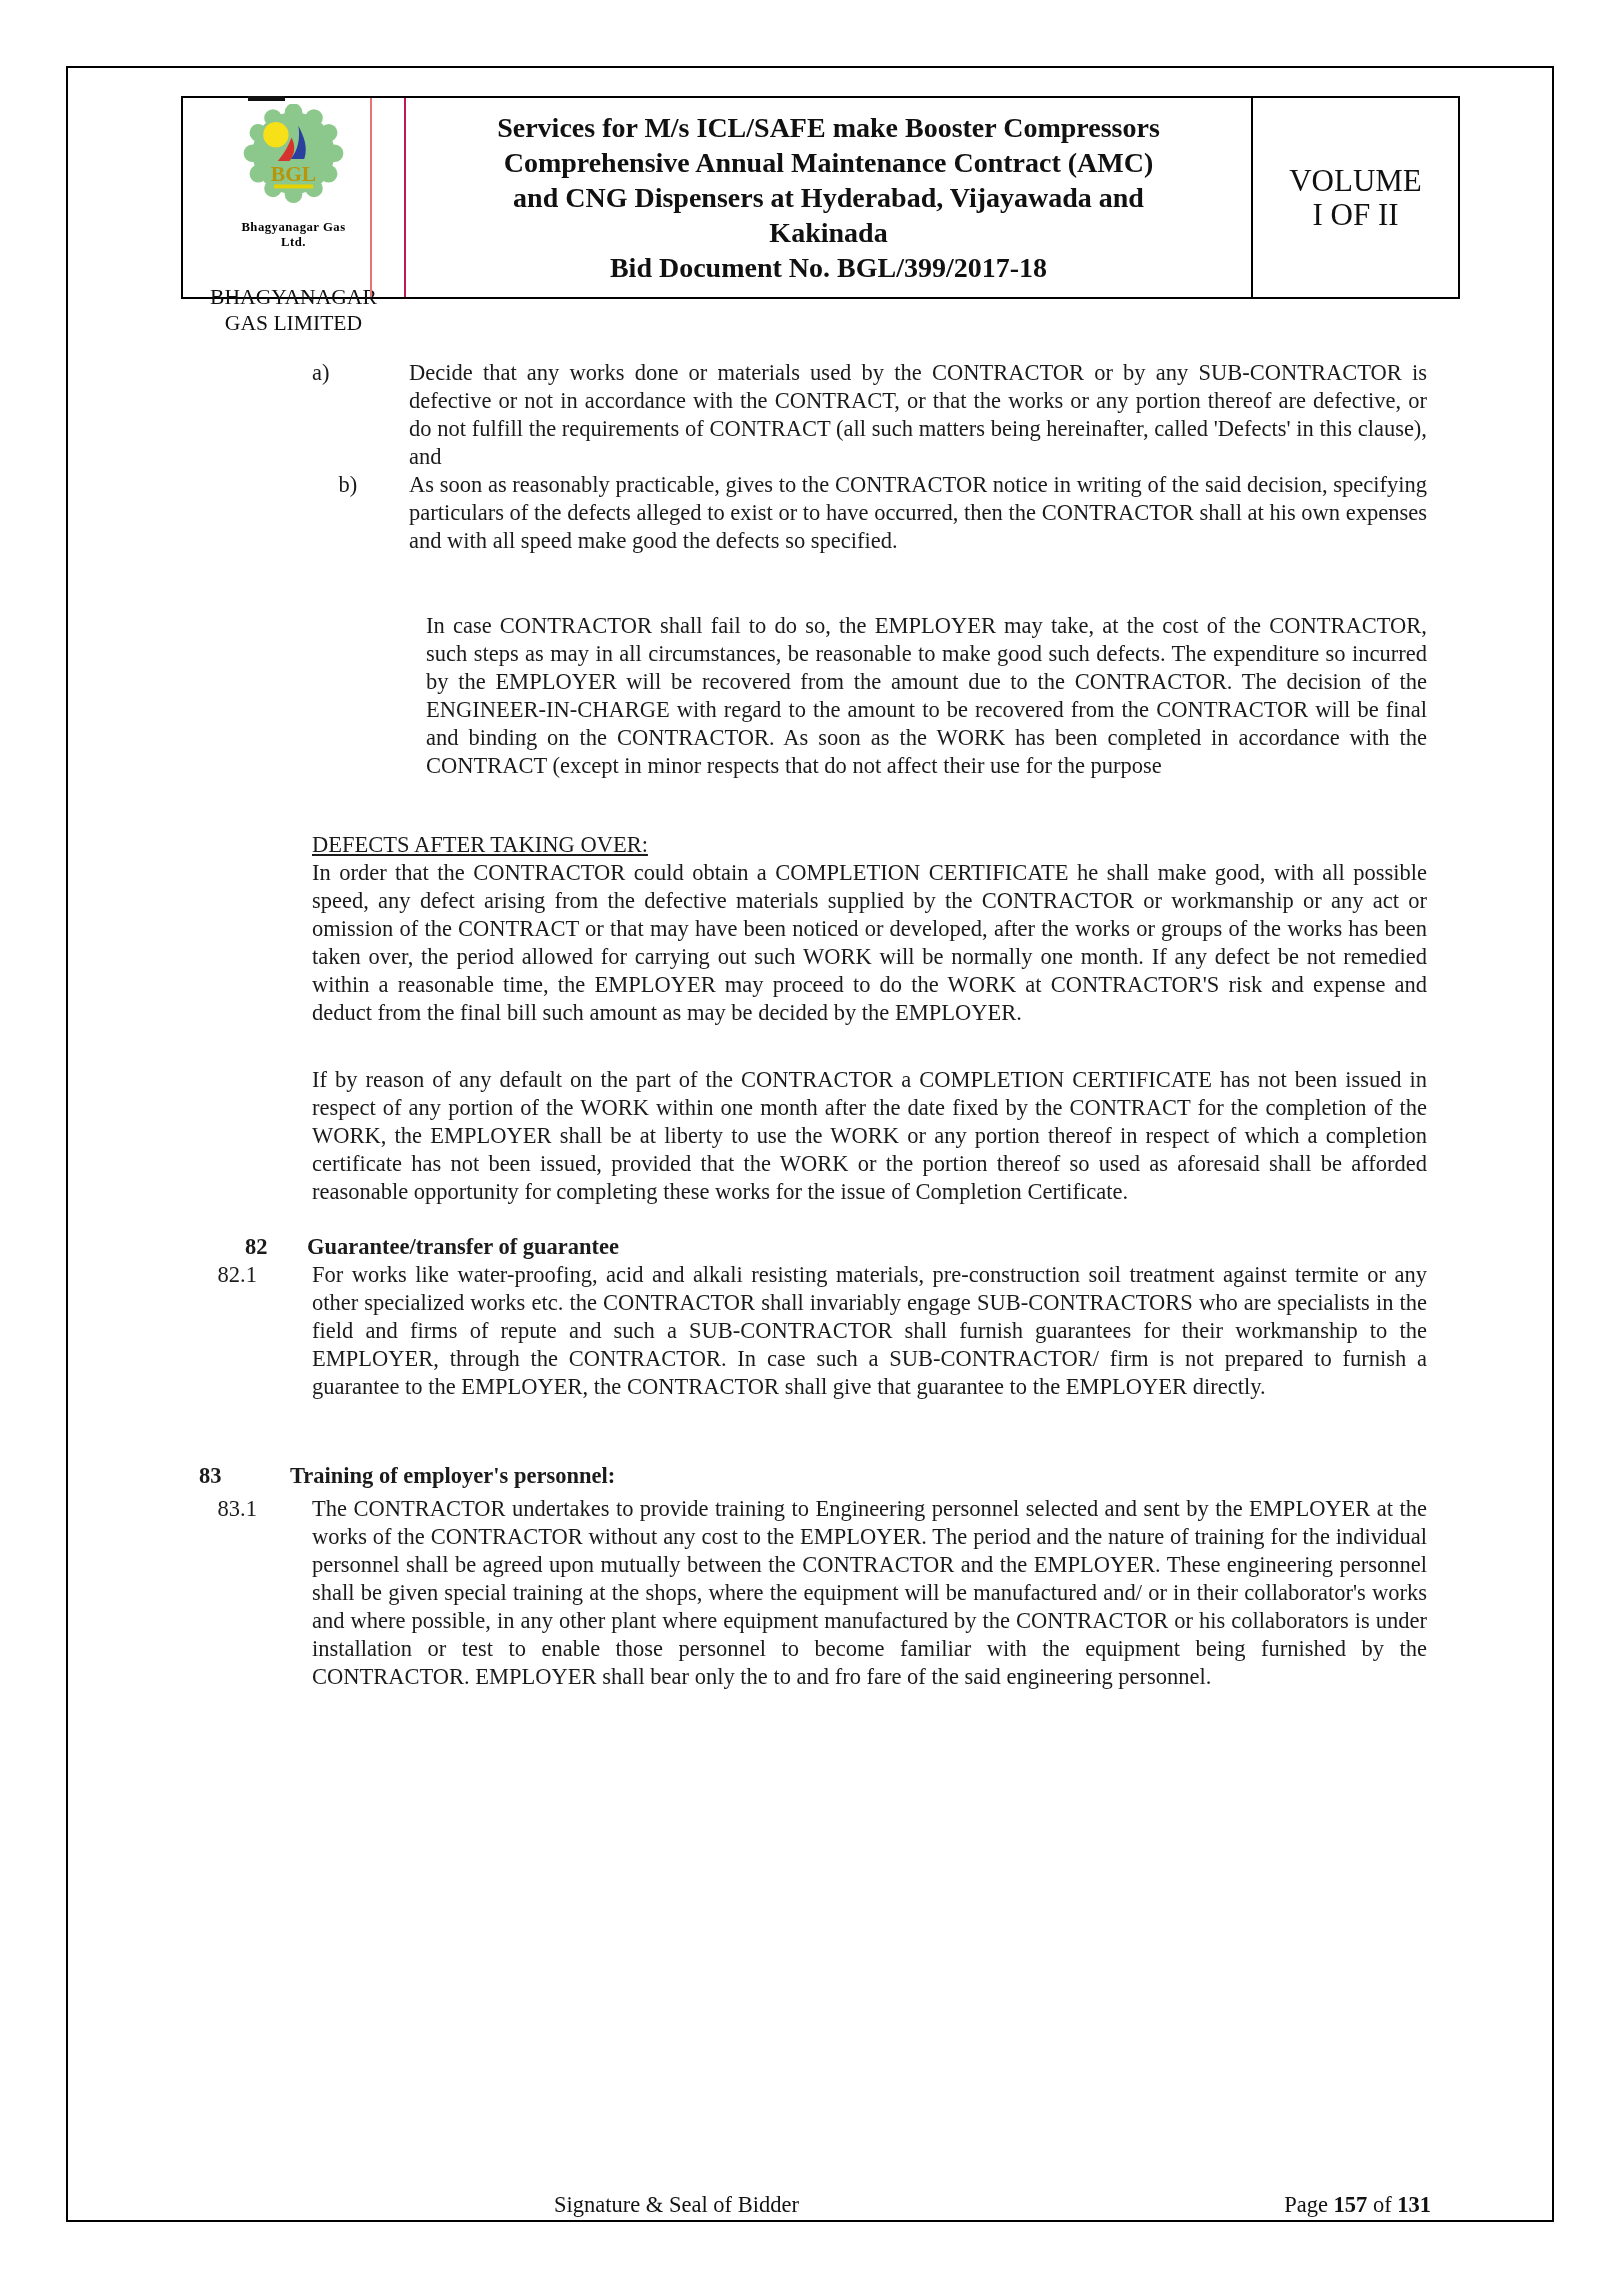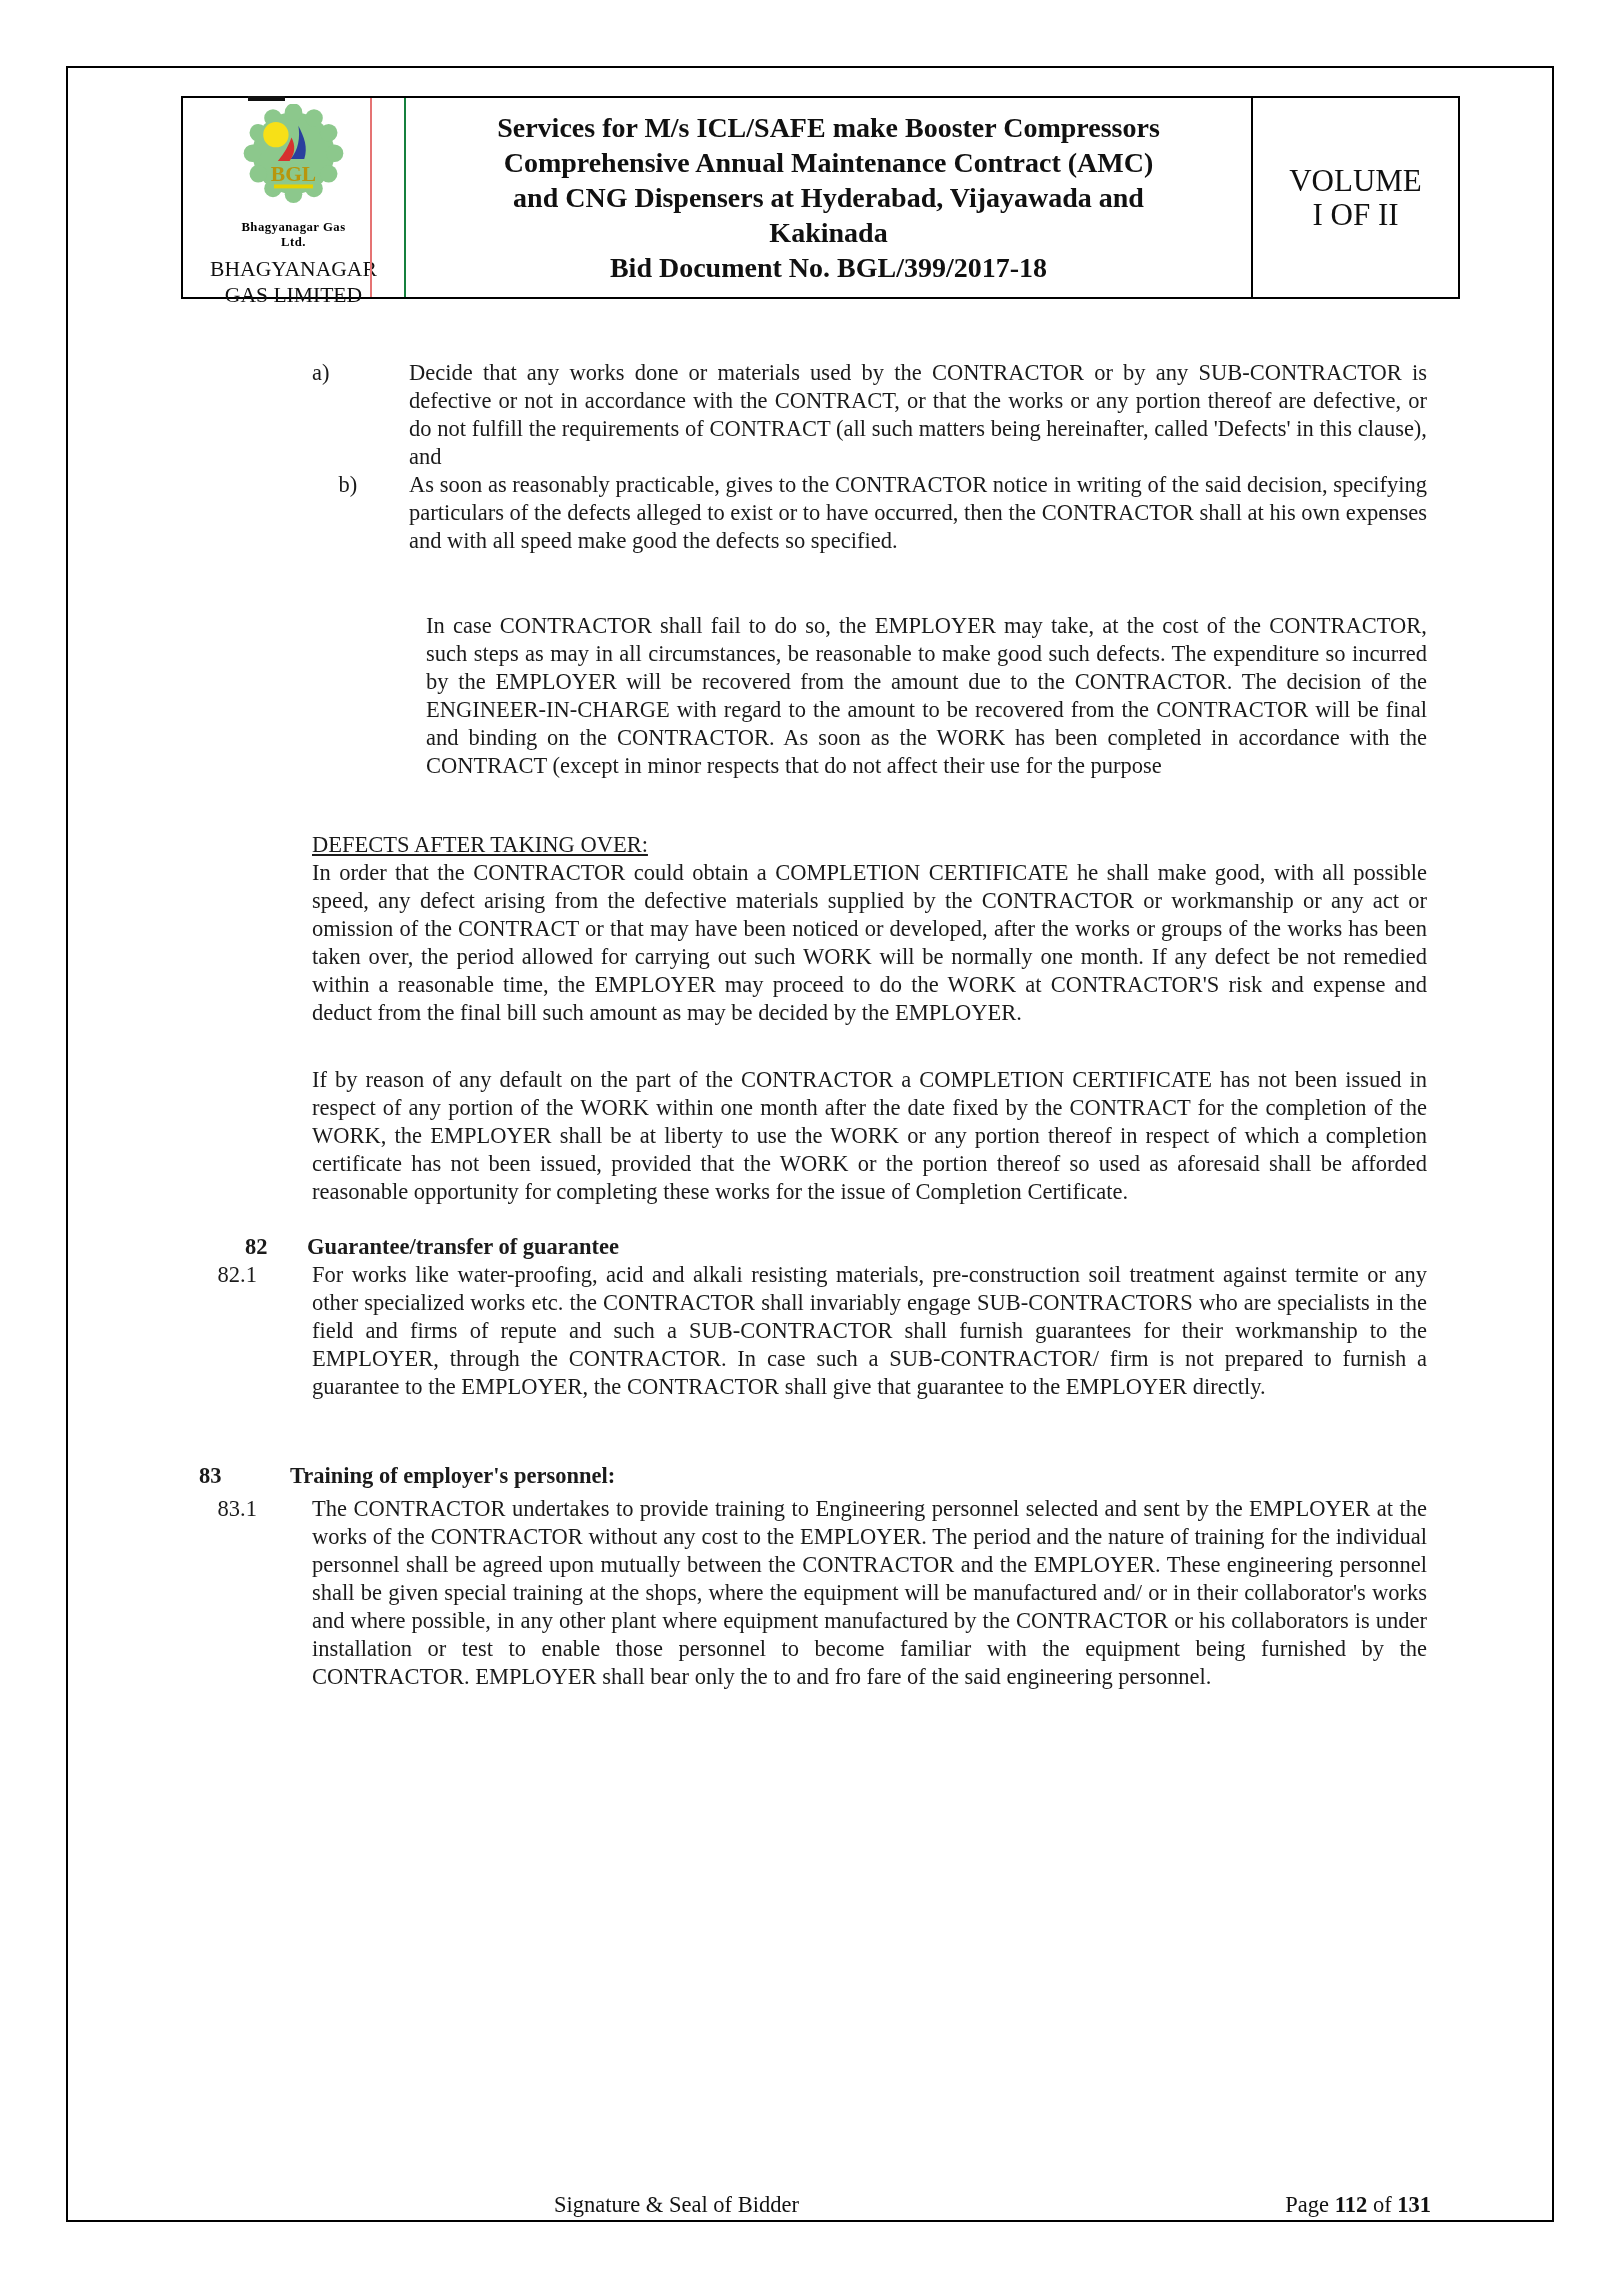--- a/index.html
+++ b/index.html
@@ -10,23 +10,24 @@
   .page-border{
     position:absolute;left:66px;top:66px;width:1488px;height:2156px;
     border:2px solid #000;box-sizing:border-box;background:#fff;
   }
   
   .header-table{
     position:absolute;left:181px;top:96px;width:1279px;height:203px;
     border:2.9px solid #000;box-sizing:border-box;display:flex;background:#fff;
   }
   .logo-cell{
-    width:223px;box-sizing:border-box;border-right:2px solid #15803d;
+    width:223px;box-sizing:border-box;border-right:2px solid #be185d;
     position:relative;display:flex;flex-direction:column;align-items:center;
     padding-top:5.9px;
+    gap:28px;
   }
   .logo-wrap{width:127px;text-align:center;}
   .logo-sub{
     font-size:12.7px;color:#000000;letter-spacing:0.5px;margin-top:-3.9px;
     font-weight:bold;
   }
   .org-name{
     margin-top:5.9px;font-size:21.6px;line-height:26.5px;text-align:center;color:#111;
   }
   .scan-red-line{
@@ -165,17 +166,17 @@
   </div>
   <div class="sec-item">
     <div class="num">83.1</div>
     <div class="txt">The CONTRACTOR undertakes to provide training to Engineering personnel selected and sent by the EMPLOYER at the works of the CONTRACTOR without any cost to the EMPLOYER. The period and the nature of training for the individual personnel shall be agreed upon mutually between the CONTRACTOR and the EMPLOYER. These engineering personnel shall be given special training at the shops, where the equipment will be manufactured and/ or in their collaborator's works and where possible, in any other plant where equipment manufactured by the CONTRACTOR or his collaborators is under installation or test to enable those personnel to become familiar with the equipment being furnished by the CONTRACTOR. EMPLOYER shall bear only the to and fro fare of the said engineering personnel.</div>
   </div>
 </div>
 
 <div class="footer-signature">Signature &amp; Seal of Bidder</div>
 <div class="footer-page">
   <span>Page</span>
-  <span class="bold">112</span>
+  <span class="bold">157</span>
   <span>of</span>
   <span class="bold">131</span>
 </div>
 
 
 </body></html>

